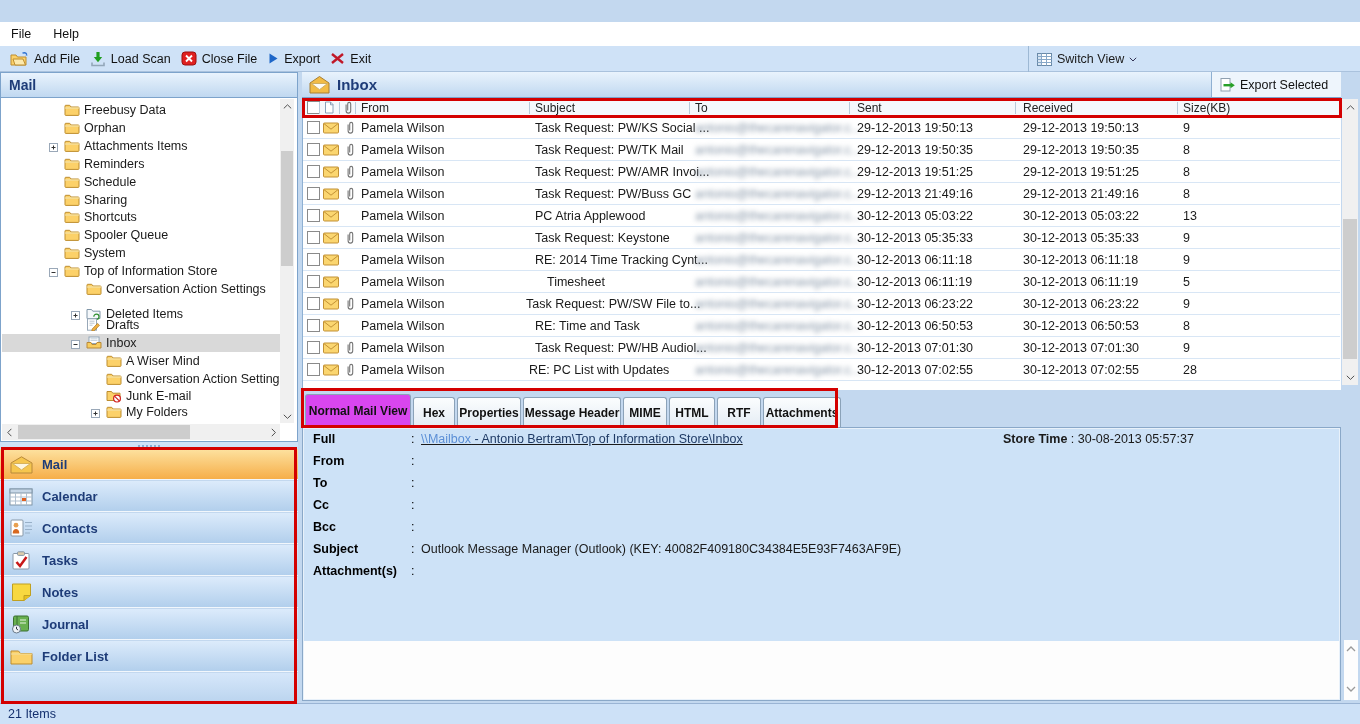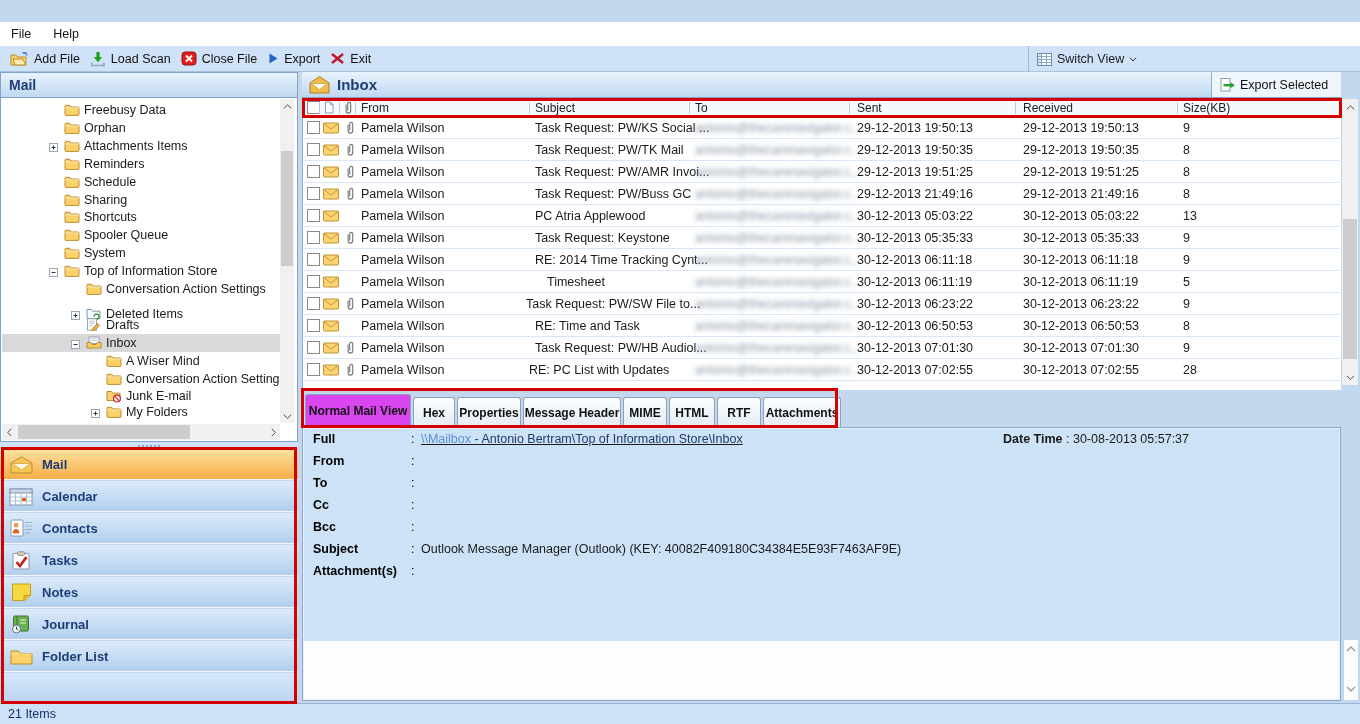--- a/index.html
+++ b/index.html
@@ -770,21 +770,21 @@
           <span class="df-col">:</span>
           <span class="df-val">Outlook Message Manager (Outlook) (KEY: 40082F409180C34384E5E93F7463AF9E)</span>
         </div>
         <div class="df-row" style="top: 136px;">
           <span class="df-lab">Attachment(s)</span>
           <span class="df-col">:</span>
           <span class="df-val"></span>
         </div>
       </div>
     <div id="date-time">
-      <b>Date Time</b>
+      <b>Store Time</b>
       <span>:  30-08-2013 05:57:37</span>
     </div>
     <div id="detail-white">
       
     </div>
   </div>
   <div id="detail-chevrons">
     <div class="sb-btn" style="left:2px; top:2px; width:10px; height:14px;">
         <svg width="10" height="6">
           <path d="M1 5L5 1l4 4" fill="none" stroke="#9a9a9a" stroke-width="1.3"></path>

